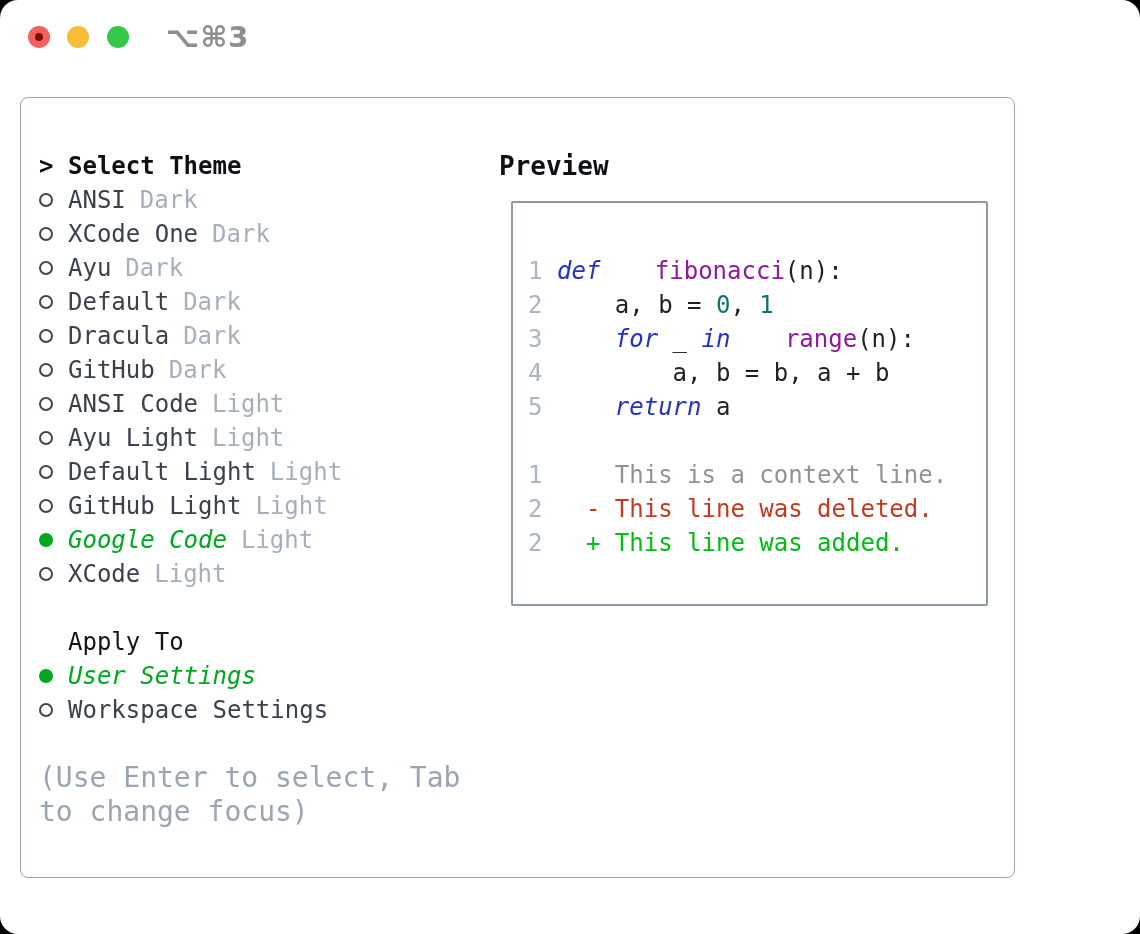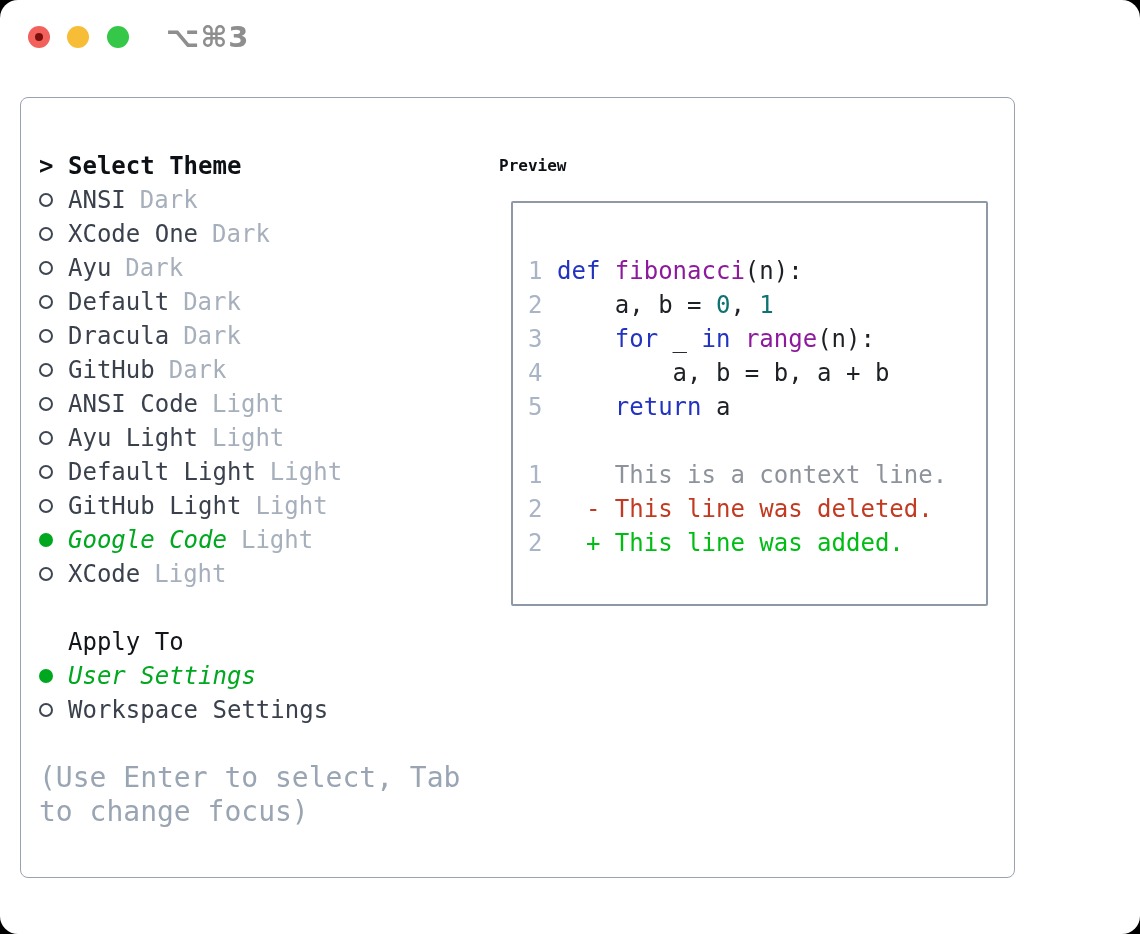--- a/index.html
+++ b/index.html
@@ -49,31 +49,31 @@
   .opt-suffix{color:var(--muted);margin-left:14px;}
   .theme-row.selected .opt-name{color:var(--green);font-style:italic;}
   .spacer-row{height:34px;}
   .help{
     margin-top:0;width:436px;font-size:28px;line-height:34px;color:var(--help);
     white-space:normal;word-break:break-word;
   }
   
   .preview-title{
     position:absolute;left:478px;top:51px;height:34px;line-height:34px;
-    font-size:16px;font-weight:700;color:var(--ink);
+    font-size:26px;font-weight:700;color:var(--ink);
   }
   .preview-box{
     position:absolute;left:490px;top:103px;width:477px;height:405px;
     border:2px solid var(--boxborder);border-radius:2px;background:#fff;
     padding:51px 0 0 15px;overflow:hidden;
   }
   .code-line{display:flex;height:34px;font-size:24px;line-height:34px;white-space:pre;}
   .lnum{display:inline-block;width:29px;color:var(--lnum);flex:0 0 auto;}
-  .tok-kw{color:var(--kw);}
-  .tok-fn{color:var(--fn);}
+  .tok-kw{color:var(--kw);font-style:italic;}
+  .tok-fn{color:var(--fn);margin-left:40px;}
   .tok-lit{color:var(--lit);}
   .tok-pl{color:var(--pl);}
   .tok-ctx{color:var(--ctx);}
   .tok-del{color:var(--del);}
   .tok-add{color:var(--add);}
 </style>
 </head>
 <body>
 
 <div class="window">

